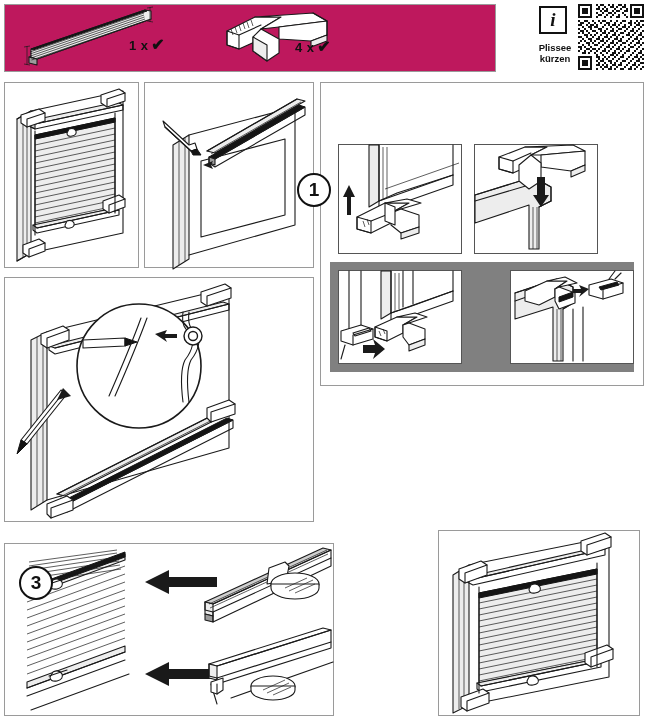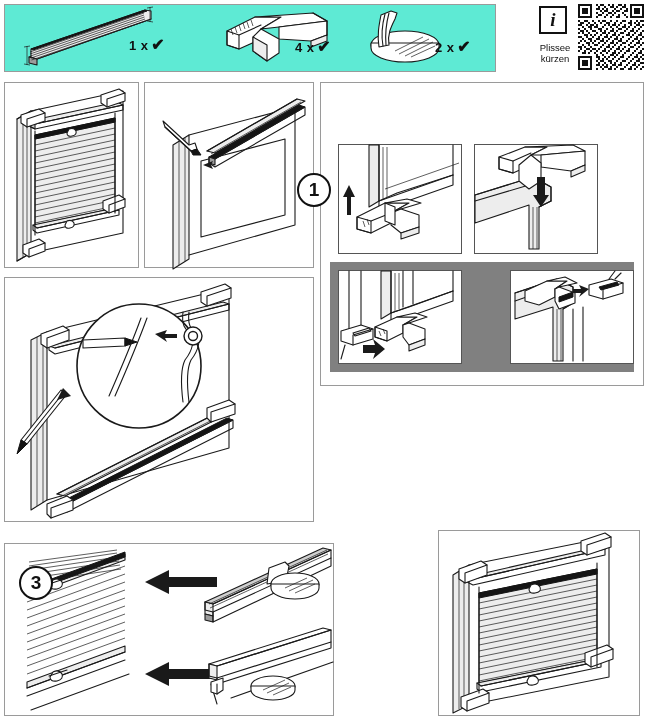--- a/index.html
+++ b/index.html
@@ -9,33 +9,33 @@
   .panel{position:absolute;border:1.5px solid #9a9a9a;background:#fff;box-sizing:border-box;}
   .subpanel{position:absolute;border:1.5px solid #555;background:#fff;box-sizing:border-box;}
   .grayband{position:absolute;background:#808080;box-sizing:border-box;}
 
   .stepnum{position:absolute;width:30px;height:30px;border:2px solid #111;border-radius:50%;
            display:flex;align-items:center;justify-content:center;
            font-size:19px;font-weight:bold;background:#fff;z-index:6;
            font-family:"Liberation Sans", sans-serif;}
 
   .partslist{position:absolute;left:4px;top:4px;width:492px;height:68px;
-             border:1.5px solid #9a9a9a;background:#5eead4;box-sizing:border-box;}
+             border:1.5px solid #9a9a9a;background:#be185d;box-sizing:border-box;}
   .partcell{position:absolute;top:0;height:100%;}
   .qty{position:absolute;font-size:13px;font-weight:bold;letter-spacing:.4px;
        white-space:nowrap;font-family:"Liberation Sans", sans-serif;}
   .check{font-size:16px;font-weight:bold;margin-left:3px;}
 
   .infobox{position:absolute;left:539px;top:6px;width:28px;height:28px;
            border:2px solid #111;box-sizing:border-box;
            display:flex;align-items:center;justify-content:center;
            font-size:19px;font-weight:bold;font-style:italic;
            font-family:"Liberation Serif", serif;}
   .qrlabel{position:absolute;left:533px;top:42px;width:44px;
-           font-size:9.5px;font-weight:normal;line-height:11px;text-align:center;}
+           font-size:9.5px;font-weight:bold;line-height:11px;text-align:center;}
   .qrcode{position:absolute;left:578px;top:4px;width:66px;height:66px;background:#fff;}
 
   .twox{position:absolute;font-size:22px;font-weight:bold;font-family:"Liberation Sans", sans-serif;}
 
   svg{display:block;overflow:visible;}
   .ln{fill:none;stroke:#1a1a1a;stroke-width:1.1;stroke-linejoin:round;stroke-linecap:round;}
   .lnT{fill:none;stroke:#1a1a1a;stroke-width:.7;}
   .fW{fill:#ffffff;stroke:#1a1a1a;stroke-width:1.1;stroke-linejoin:round;}
   .fL{fill:#ededed;stroke:#1a1a1a;stroke-width:1.1;stroke-linejoin:round;}
   .fM{fill:#cfcfcf;stroke:#1a1a1a;stroke-width:1.1;stroke-linejoin:round;}
@@ -93,38 +93,20 @@
         <line x1="38" y1="17" x2="40" y2="23"></line>
           <line x1="42" y1="15" x2="44" y2="21"></line>
       </g>
       <polyline class="ln" points="104,8 118,16 118,30"></polyline>
     </svg>
     <div class="qty" style="left:86px;top:32px;">
       <span>4 x</span><span class="check">✔</span>
     </div>
   </div>
 
-  <div class="partcell" style="left:346px;width:144px;">
-    <svg width="144" height="66" viewBox="0 0 144 66">
-      <ellipse class="fW" cx="54" cy="40" rx="34" ry="14"></ellipse>
-      <path class="fW" d="M20,38 L20,43 A34,14 0 0 0 88,43 L88,38 Z"></path>
-      <path class="fW" d="M30,10 L40,6 L46,8 L44,14 C40,22 36,30 38,40 L28,42 C26,30 28,20 30,10 Z"></path>
-      <path class="ln" d="M34,9 C31,20 30,30 32,41"></path>
-      <path class="ln" d="M38,8 C35,19 34,29 35,40"></path>
-      <g class="lnT">
-        <line x1="44" y1="46" x2="72" y2="32"></line>
-        <line x1="48" y1="49" x2="78" y2="34"></line>
-        <line x1="54" y1="51" x2="82" y2="37"></line>
-        <line x1="60" y1="52" x2="84" y2="41"></line>
-      </g>
-    </svg>
-    <div class="qty" style="left:84px;top:32px;">
-      <span>2 x</span><span class="check">✔</span>
-    </div>
-  </div>
 </div>
 
 <div class="infobox">i</div>
 <div class="qrlabel">
   <div>Plissee</div>
   <div>kürzen</div>
 </div>
 <svg class="qrcode" viewBox="0 0 33 33">
   <rect x="0" y="0" width="33" height="33" fill="#fff"></rect>
   <g fill="#111">

